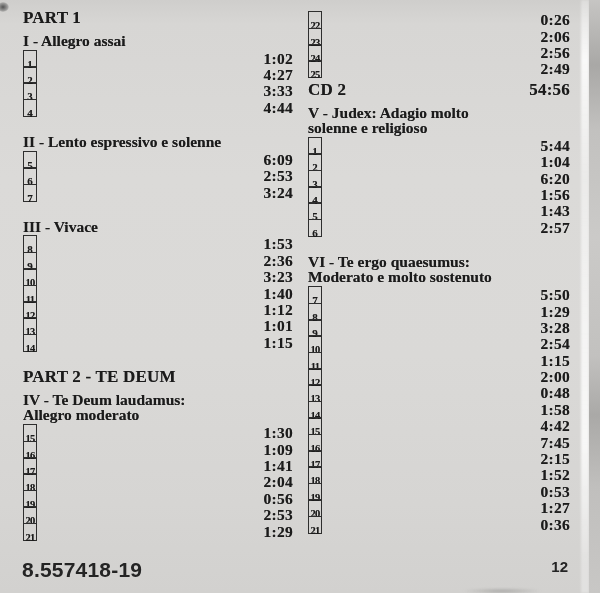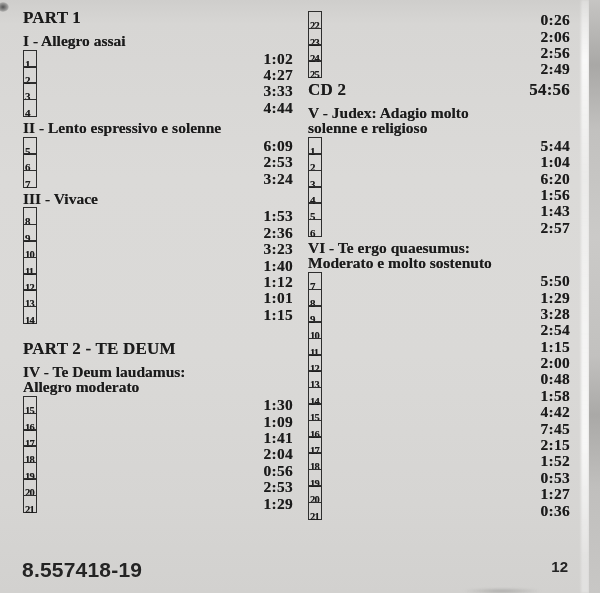--- a/index.html
+++ b/index.html
@@ -52,33 +52,33 @@
     font-size: 17px; line-height: 21px; letter-spacing: 0.2px;
   }
   .tracks + .disc-header { margin-top: 1px; }
 
   .heading { font-size: 17px; line-height: 20px; letter-spacing: 0.2px; }
   .disc-header + .heading { }
   .tracks + .heading { margin-top: 16px; }
 
   .subheading { font-size: 15.5px; line-height: 15.5px; }
   .heading + .subheading { margin-top: 5px; }
-  .tracks + .subheading { margin-top: 4px; font-family: Liberation Serif, serif; }
+  .tracks + .subheading { margin-top: 18px; font-family: Liberation Serif, serif; }
   .disc-header + .subheading { margin-top: 5px; }
 
   .tracks { margin-top: 2px; }
   .track-row {
     display: flex; justify-content: space-between; align-items: center;
     height: 16.4px;
   }
   .track-num {
     display: inline-block; box-sizing: border-box;
     min-width: 14px; height: 14px; padding: 8px 1px;
     border: 1.2px solid #2e2e2e;
-    font-size: 11px; line-height: 11.5px; 
+    font-size: 11px; line-height: 11.5px; text-align: center;
     letter-spacing: 0;
   }
   .track-num.two { font-size: 10.5px; letter-spacing: -0.8px; }
   .track-time { font-size: 15.5px; letter-spacing: 0.3px; }
 
   .footer-catalog {
     position: absolute; left: 22px; top: 558px;
     font-family: "Liberation Sans", sans-serif;
     font-weight: bold; font-size: 21px; color: #242424;
     letter-spacing: 0.2px;

